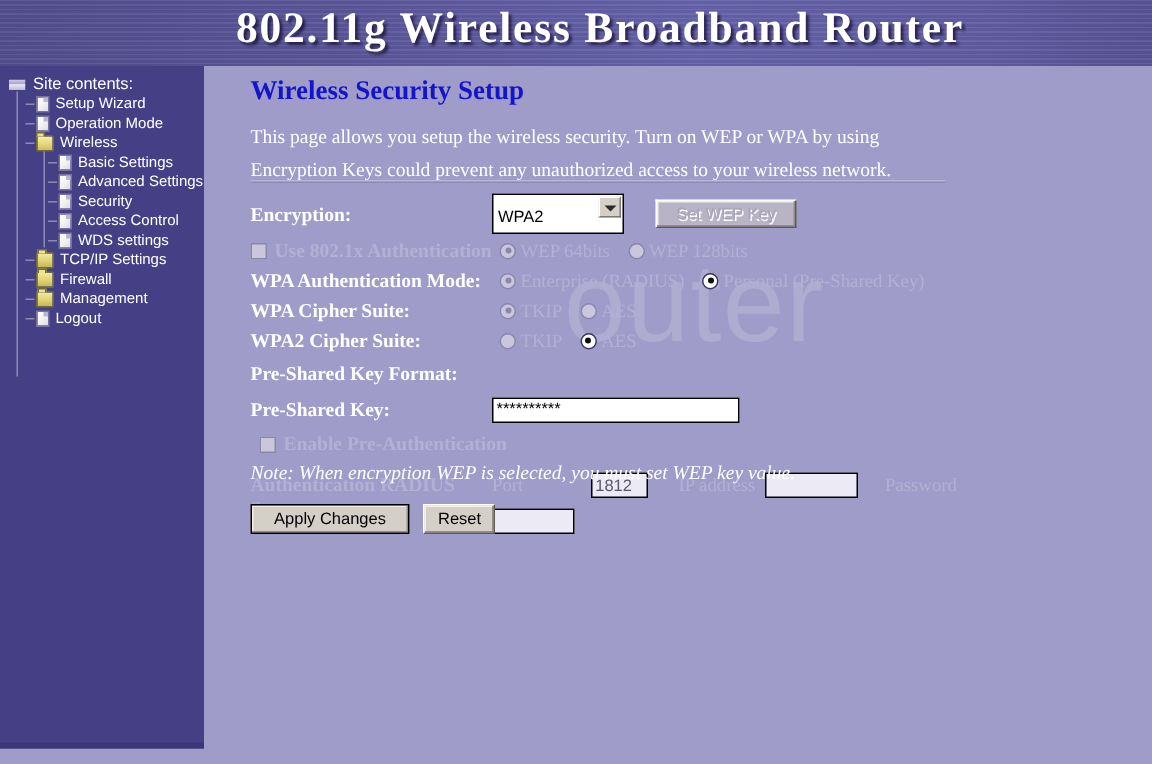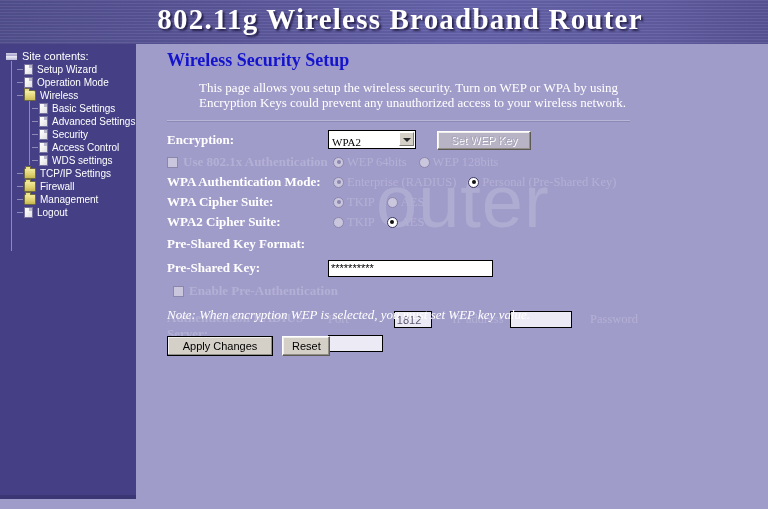--- a/index.html
+++ b/index.html
@@ -191,22 +191,21 @@
     font-size: 18px;
     white-space: nowrap;
   }
   #desc {
     position: absolute;
     left: 31px; top: 36px;
     width: 456px;
     color: #ffffff;
     font-family: "Liberation Serif", serif;
     font-size: 13px;
-    line-height: 15px;
-    margin-left: 32px;
+    line-height: 22px;
   }
   #divider {
     position: absolute;
     left: 31px; top: 76px;
     width: 463px; height: 1px;
     background: #b9b6d8;
     border-bottom: 1px solid #8d89b6;
   }
 
   
@@ -237,26 +236,26 @@
     font-size: 12.5px;
     color: #ffffff;
     white-space: nowrap;
   }
   .ftext.dim { color: #b3b0d5; }
 
   
   select.win {
     -webkit-appearance: none;
     appearance: none;
-    font-family: Liberation Serif, serif;
+    font-family: Liberation Sans, sans-serif;
     font-size: 11px;
     color: #000;
     background: #ffffff;
     border: 1px solid #000;
-    height: 19px;
+    height: 27px;
     padding: 4px 20px 0 3px;
     box-sizing: border-box;
     border-radius: 0;
     outline: none;
   }
   .selwrap { position: relative; display: inline-block; }
   .selwrap .arrowbtn {
     position: absolute;
     right: 2px; top: 2px;
     width: 15px; height: 14px;

